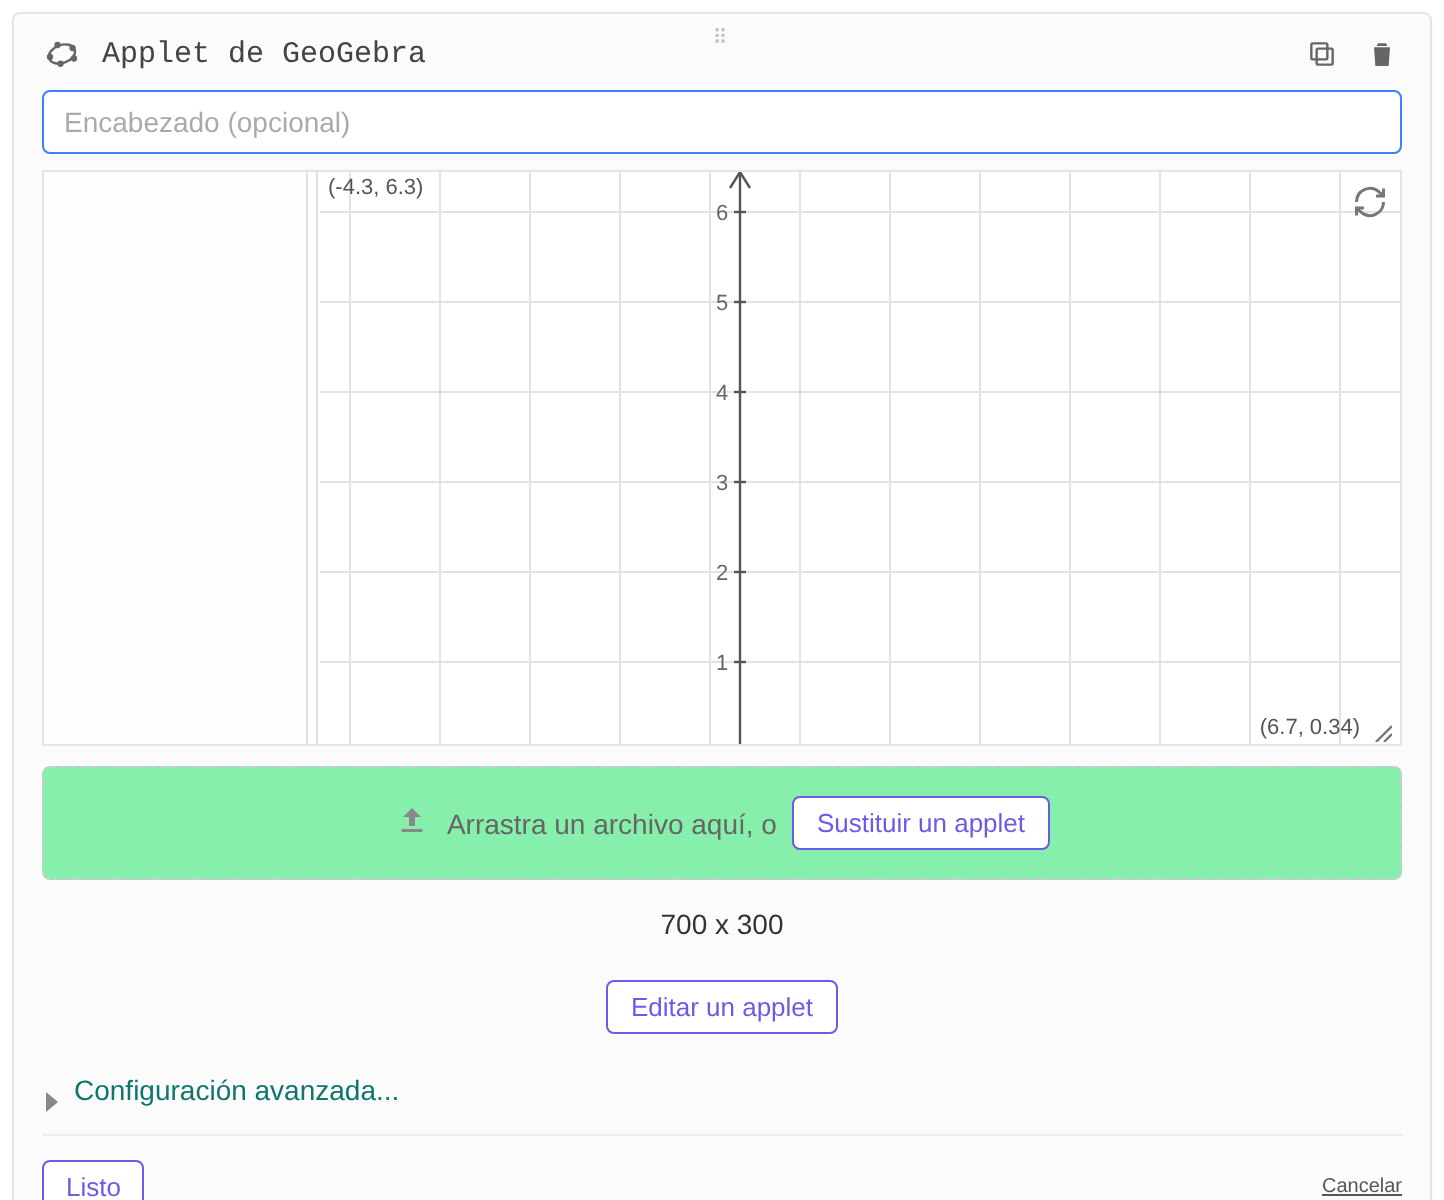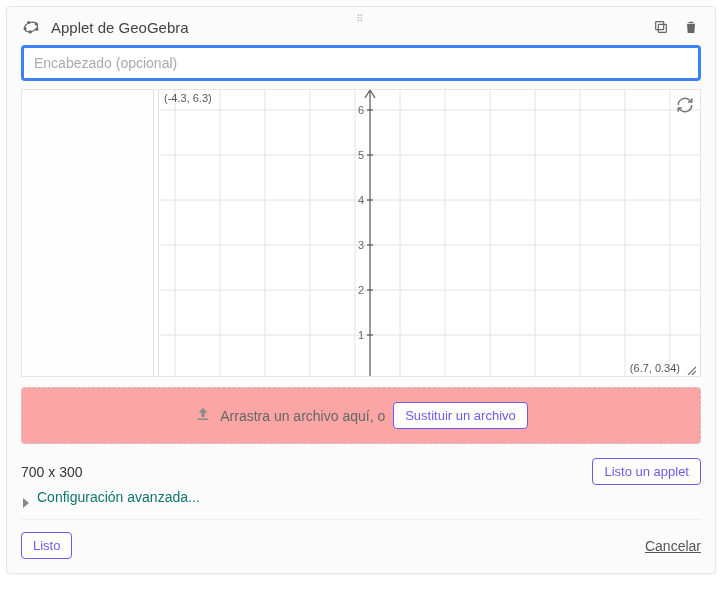--- a/index.html
+++ b/index.html
@@ -19,32 +19,32 @@
     padding: 10px 14px 14px 14px;
     background: #fbfbfb;
     box-shadow: 0 1px 3px rgba(0,0,0,0.03);
   }
   .header {
     display: flex;
     align-items: center;
     gap: 10px;
     padding-bottom: 8px;
   }
-  .header .title { font-size: 15px; color: #444; }
+  .header .title { font-size: 15px; color: #444; font-family: Liberation Mono, monospace; }
   .header-spacer { flex: 1; }
   .header .icon-btn {
     width: 20px; height: 20px;
     display: flex; align-items: center; justify-content: center;
     cursor: pointer;
     color: #666;
   }
   .drag-grip { color:#bbb; font-size:10px; letter-spacing:2px; margin:0 auto; position:absolute; left:50%; top:6px; transform:translateX(-50%);}
   .field-input {
     width: 100%;
-    border: 3px solid #3b82f6;
+    border: 1px solid #3b82f6;
     border-radius: 4px;
     padding: 7px 10px;
     font-size: 14px;
     color: #555;
     background: #fff;
     margin-bottom: 8px;
   }
   .field-input::placeholder { color: #aaa; }
   .applet-frame {
     position: relative;
@@ -101,52 +101,53 @@
     border: 1px dashed #ccc;
     border-radius: 4px;
     padding: 14px;
     display: flex;
     align-items: center;
     justify-content: center;
     gap: 8px;
     color: #666;
     font-size: 14px;
     margin-bottom: 14px;
-    background:#fca5a5;
+    background:#86efac;
   }
   .upload-zone .icon { color:#888; }
   .link-btn {
     border: 1px solid #6b5ce7;
     color: #6b5ce7;
     background: #fff;
     border-radius: 4px;
     padding: 5px 11px;
     font-size: 13px;
     cursor: pointer;
   }
   .row {
     display:flex; align-items:center; gap:10px;
-    margin-bottom: 0;
+    margin-bottom: 16px;
+    flex-direction: column;
   }
   .row .dim { color:#333; font-size:14px; }
   .row-spacer{flex:1;}
   .adv-row{
     display:flex; align-items:flex-end; gap:6px;
     color:#0f766e; font-size:14px;
     cursor:pointer;
     padding: 4px 0 14px 0;
     border-bottom:1px solid #eee;
     margin-bottom:12px;
   }
   .adv-row .chev { width:10px; height:10px; color:#888;}
   .footer{
     display:flex; justify-content:space-between; align-items:center; gap:14px;
   }
   .footer .cancel{
-    color:#555; text-decoration:underline; cursor:pointer; font-size:14px;
+    color:#555; text-decoration:underline; cursor:pointer; font-size:10px;
   }
 </style>
 </head>
 <body>
 
 <div class="dialog" style="position:relative;">
   <div class="drag-grip">⠿</div>
 
   <div class="header">
     <span class="icon-btn">
@@ -237,27 +238,27 @@
     </div>
   </div>
 
   <div class="upload-zone">
     <span class="icon">
       <svg width="18" height="18" viewBox="0 0 24 24" fill="currentColor">
         <path d="M5 20h14v-2H5v2zm7-16L6 10h4v6h4v-6h4l-6-6z"></path>
       </svg>
     </span>
     <span>Arrastra un archivo aquí, o</span>
-    <button class="link-btn">Sustituir un archivo</button>
+    <button class="link-btn">Sustituir un applet</button>
   </div>
 
   <div class="row">
     <span class="dim">700 x 300</span>
     <span class="row-spacer"></span>
-    <button class="link-btn">Listo un applet</button>
+    <button class="link-btn">Editar un applet</button>
   </div>
 
   <div class="adv-row">
     <span class="chev">
       <svg width="10" height="10" viewBox="0 0 10 10" fill="currentColor">
           <path d="M2 0l6 5-6 5z"></path>
         </svg>
     </span>
     <span>Configuración avanzada...</span>
   </div>

